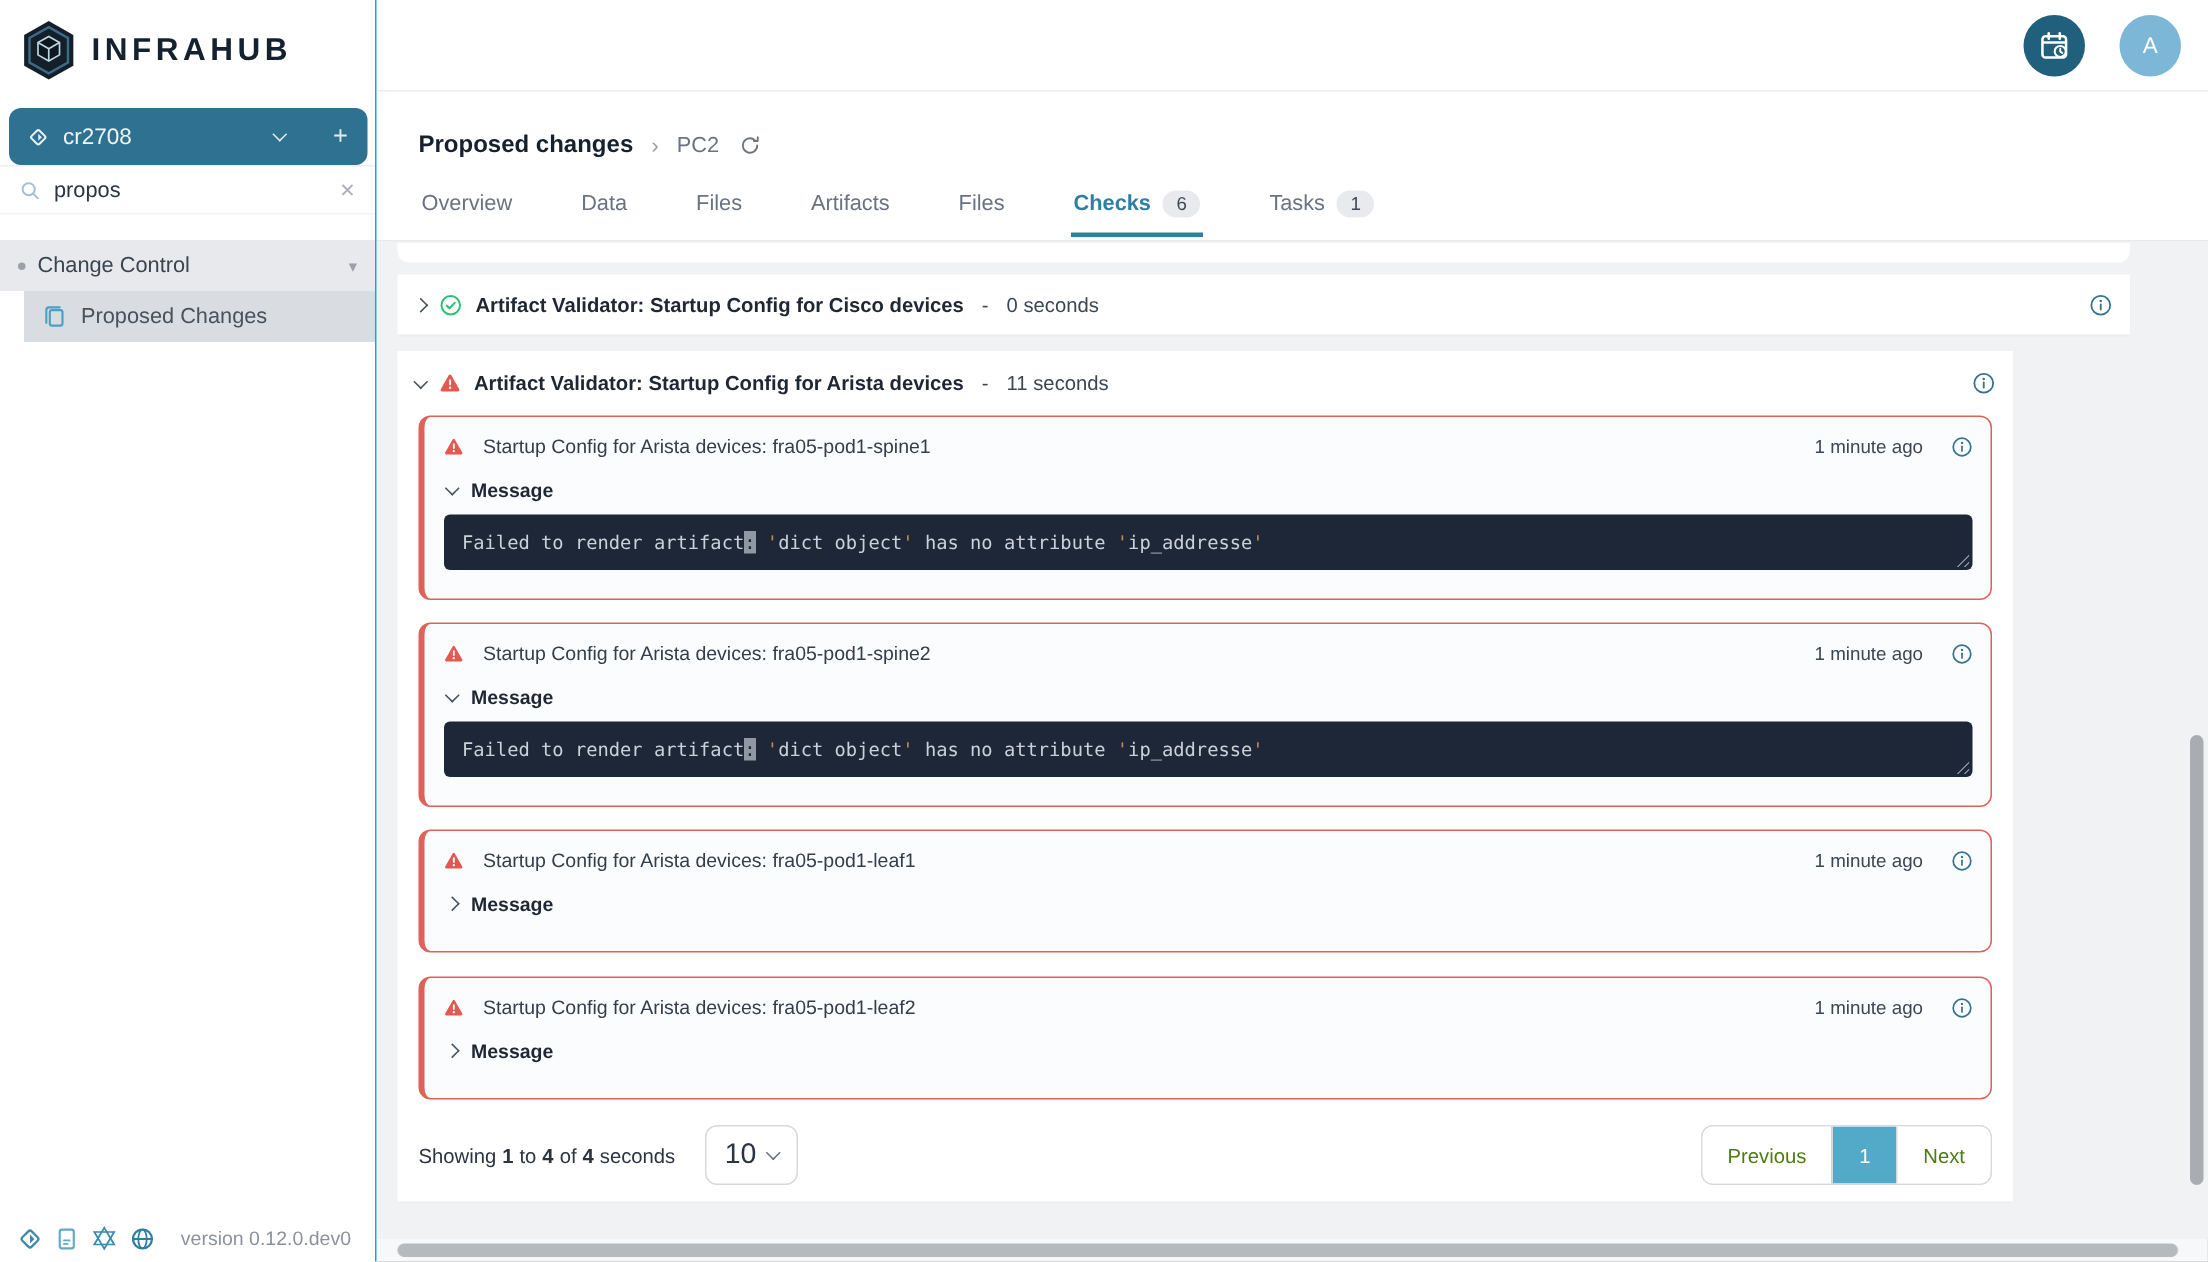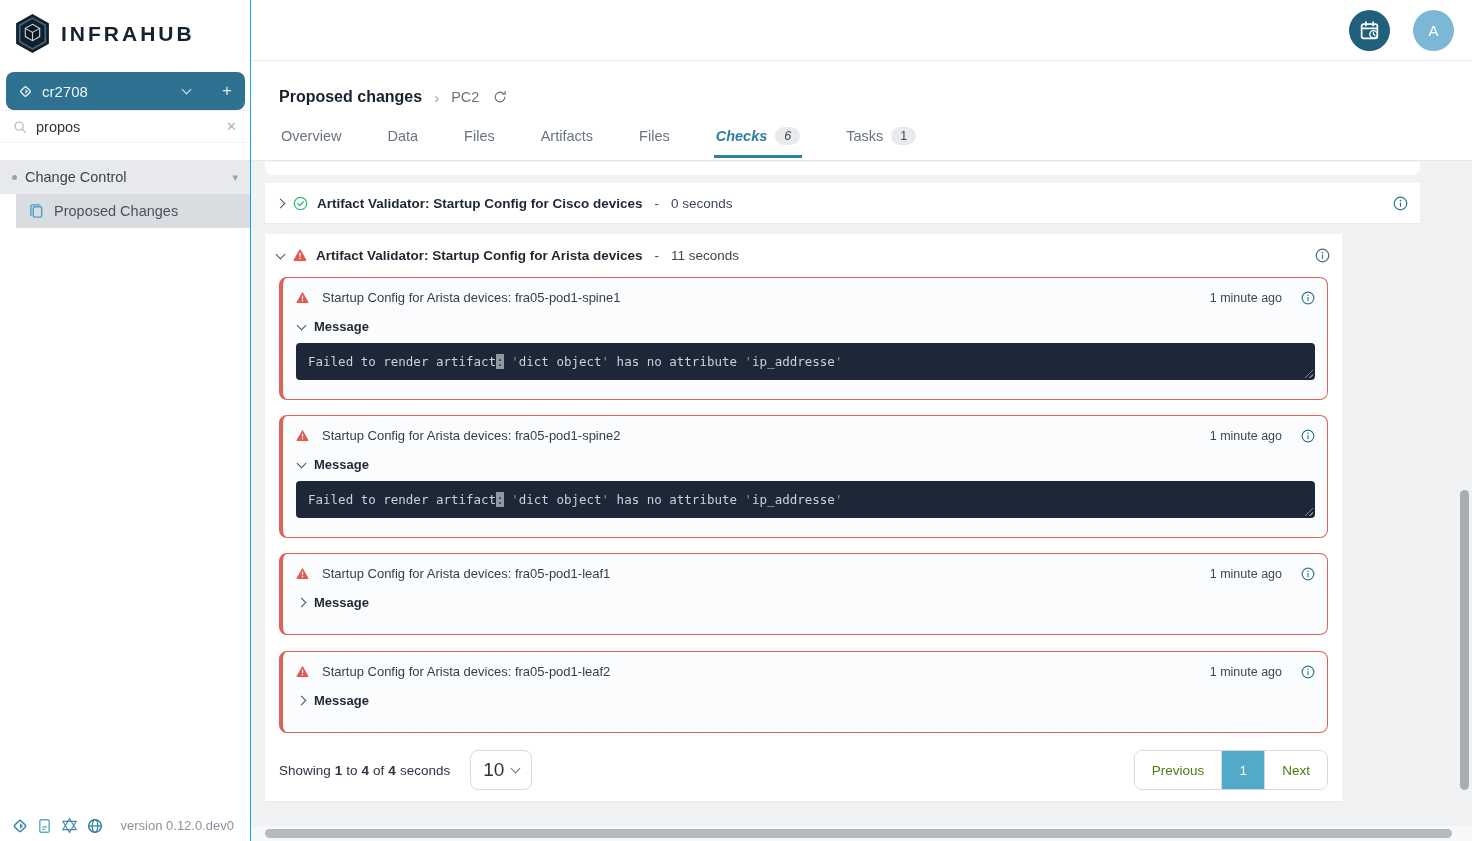--- a/index.html
+++ b/index.html
@@ -61,21 +61,21 @@
 
   
   .page-head { background:#fff; height:100px; padding:25px 0 0 28px; border-bottom:1px solid #e7e9eb; }
   .breadcrumb { display:flex; align-items:center; gap:12px; height:22px; }
   .bc-title { font-size:16px; font-weight:700; color:#16212e; }
   .bc-sep { color:#9aa1aa; font-size:15px; }
   .bc-current { font-size:14.5px; color:#6a7380; }
   .bc-refresh { display:flex; cursor:pointer; margin-left:2px; }
   .tabs { display:flex; margin-top:17px; }
   .tab { display:flex; align-items:center; gap:8px; margin-right:42px; padding:2px 2px 13px; font-size:14.5px; color:#6a7380; cursor:pointer; }
-  .tab.active { color:#2f7ea3; font-weight:700; box-shadow: inset 0 -3px 0 #2f7ea3; font-style: italic; }
+  .tab.active { color:#2f7ea3; font-weight:700; box-shadow: inset 0 -3px 0 #2f7ea3; }
   .badge { background:#e8eaee; color:#3f4956; border-radius:999px; padding:2px 9px; font-size:12.5px; font-weight:400; }
 
   
   .content { position:relative; height:680px; background:#f1f2f4; overflow:hidden; }
   .card { background:#fff; border-radius:0; box-shadow:0 1px 2px rgba(20,30,40,.04); }
   .strip { position:absolute; top:1px; left:14px; width:1155px; height:13px; background:#fff; border-radius:0 0 8px 8px; }
   .rowcard { position:absolute; top:22px; left:14px; width:1155px; height:40px; display:flex; align-items:center; gap:9px; padding:0 12px; }
   .bigcard { position:absolute; top:73px; left:14px; width:1077px; height:567px; }
   .vrow { height:43px; display:flex; align-items:center; gap:9px; padding:0 12px; cursor:pointer; }
   .vtitle { font-size:13.5px; font-weight:700; color:#1f2733; }

